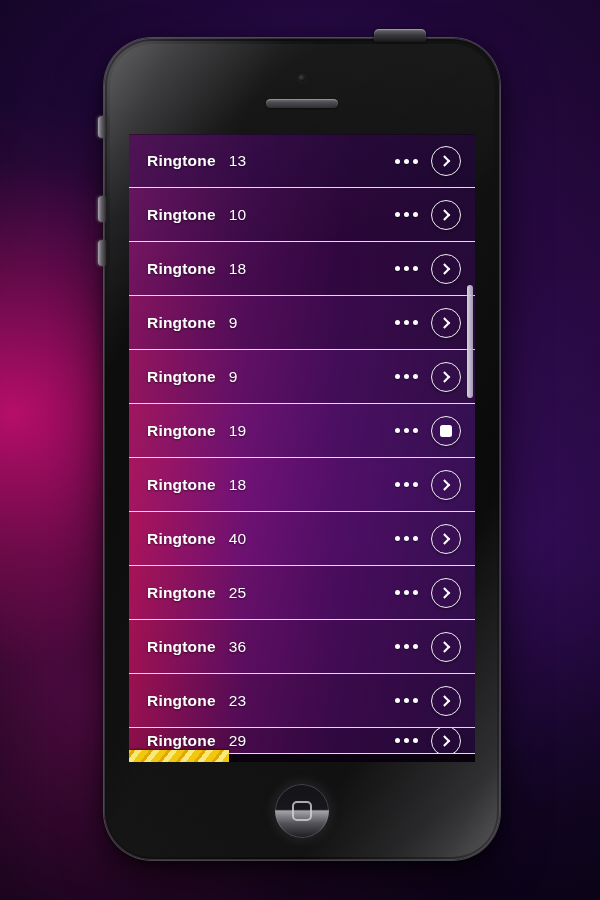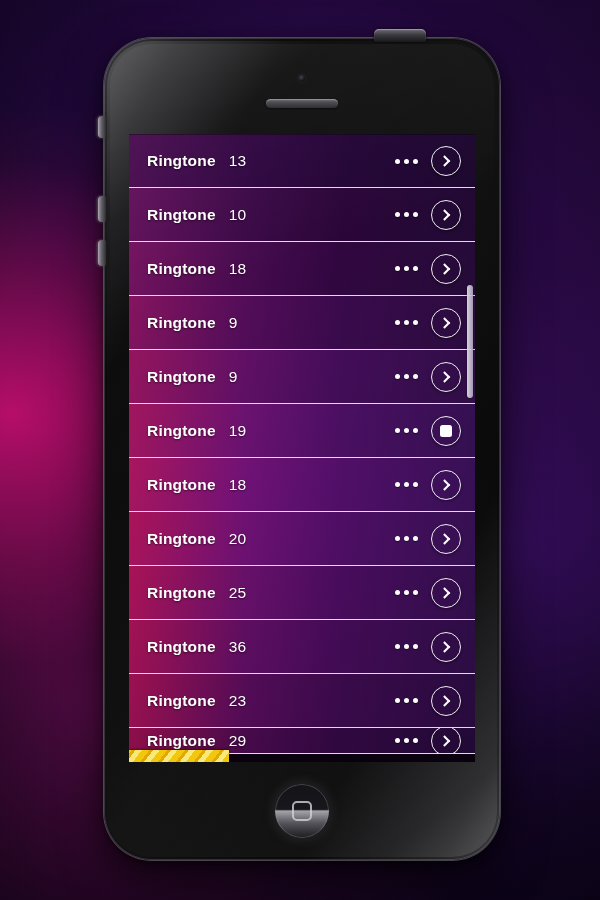--- a/index.html
+++ b/index.html
@@ -330,21 +330,21 @@
               <span></span>
               <span></span>
               <span></span>
             </div>
             <div class="row-action">
               <div class="chevron"></div>
             </div>
           </div>
           <div class="ringtone-row" style="background: linear-gradient(100deg, rgb(171, 20, 89) 0%, rgb(108, 17, 114) 34%, rgb(78, 14, 100) 60%, rgb(52, 16, 80) 100%); border-bottom-color: rgb(232, 214, 240);">
             <span class="row-label">Ringtone</span>
-            <span class="row-number">20</span>
+            <span class="row-number">40</span>
             <span class="row-spacer"></span>
             <div class="row-more">
               <span></span>
               <span></span>
               <span></span>
             </div>
             <div class="row-action">
               <div class="chevron"></div>
             </div>
           </div>

